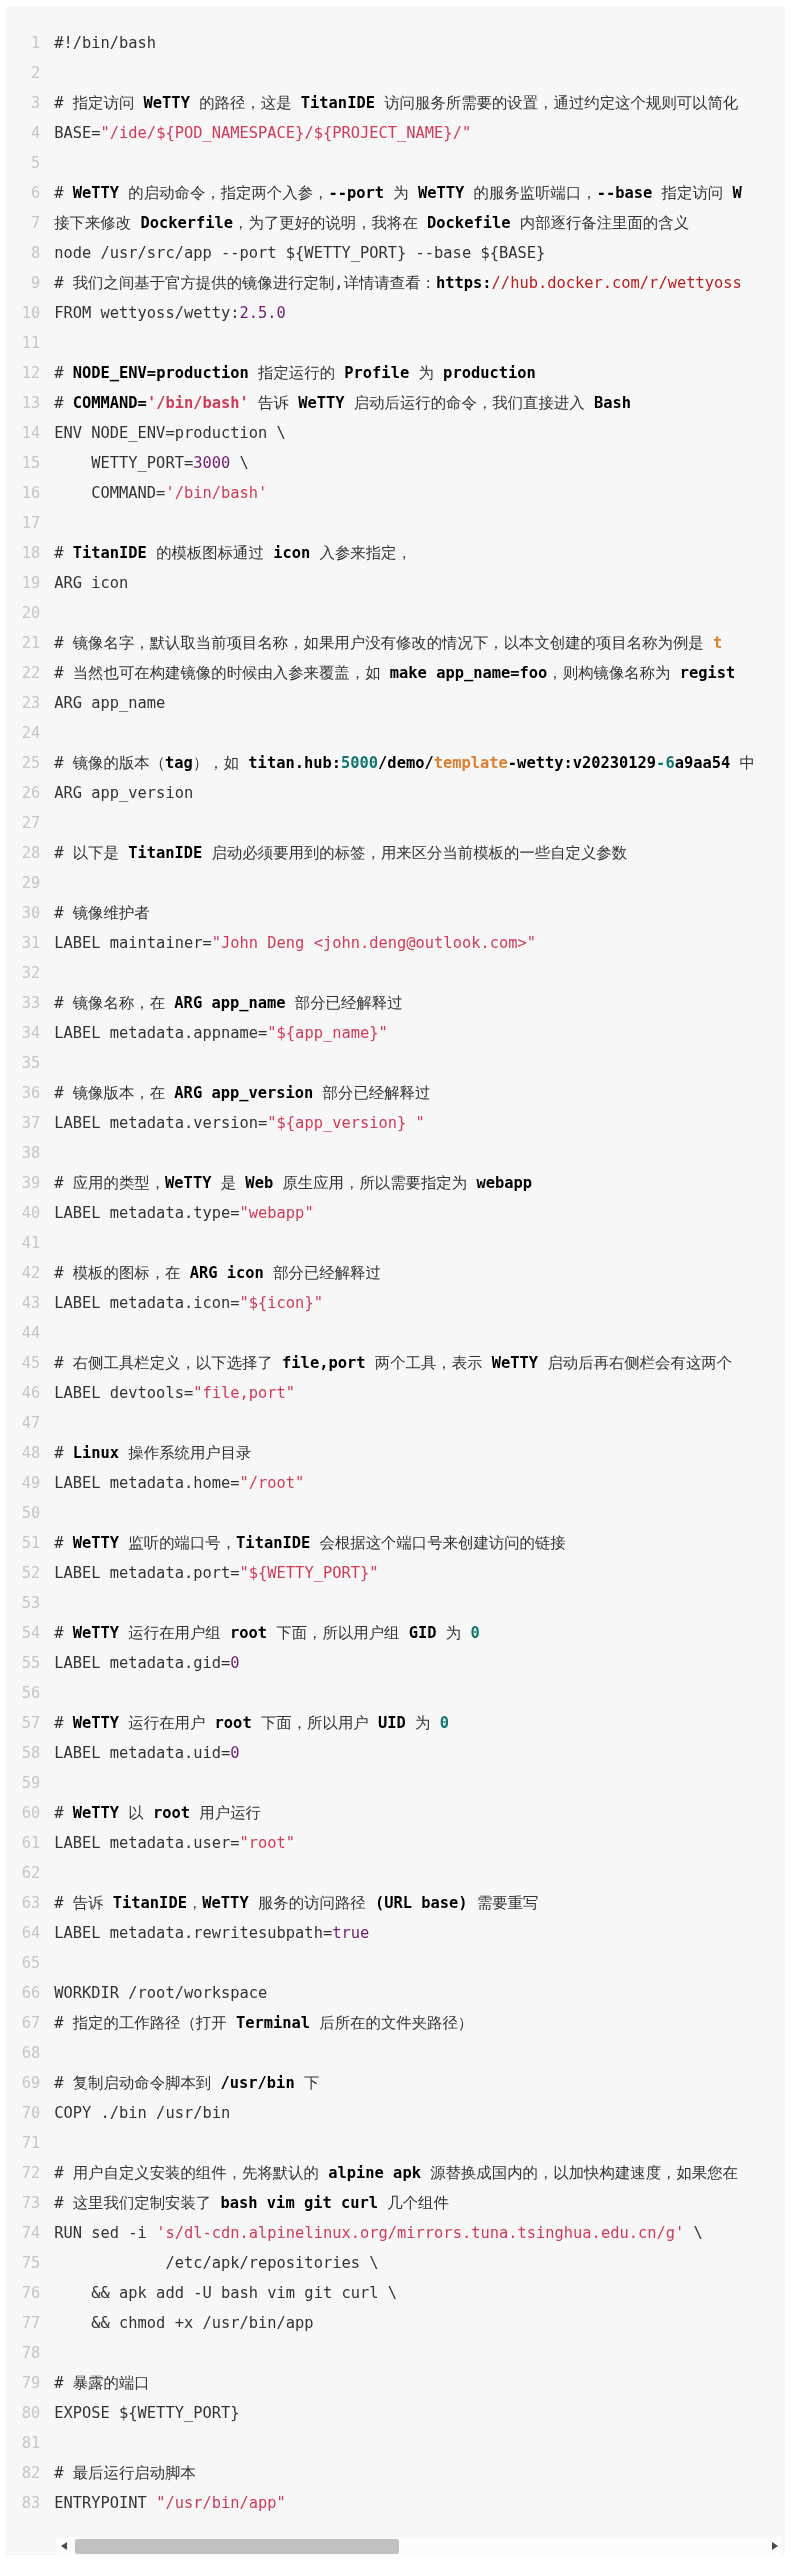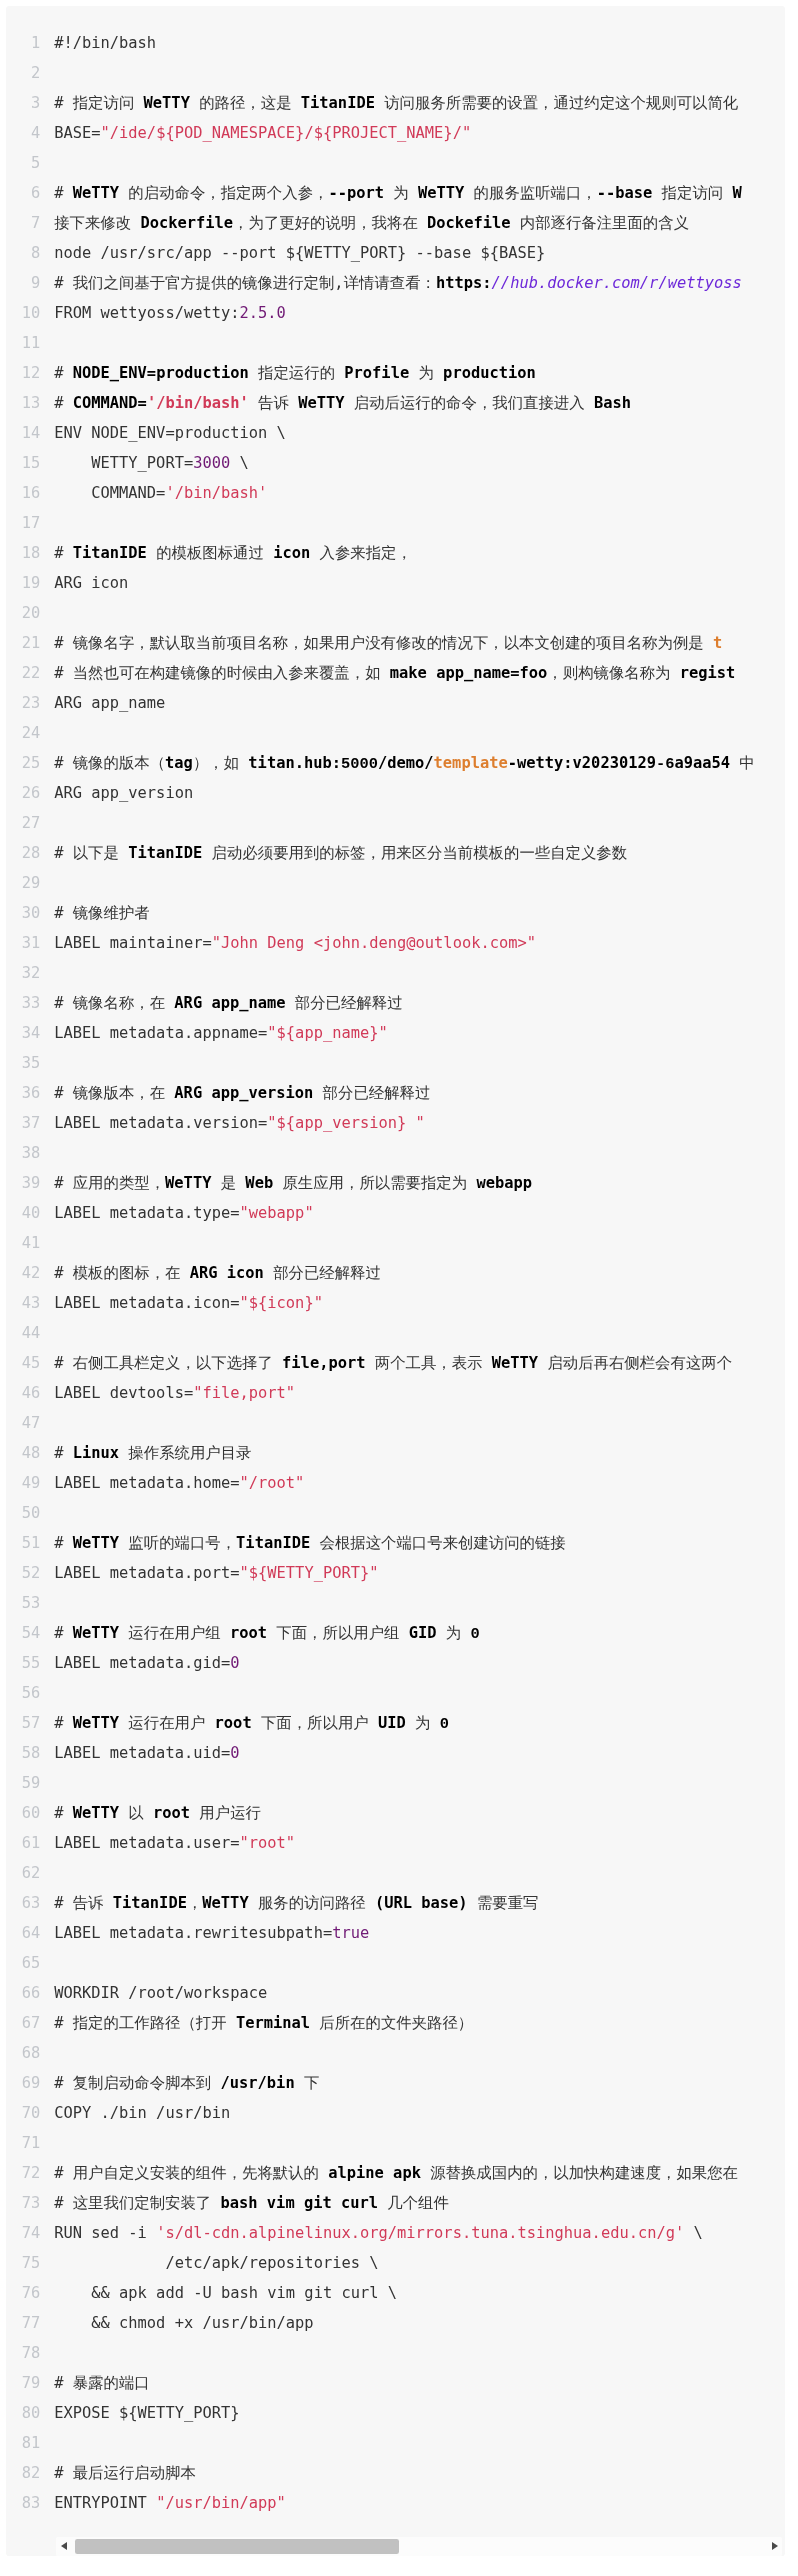--- a/index.html
+++ b/index.html
@@ -19,23 +19,23 @@
     flex:1 1 auto; overflow:hidden; padding:21.6px 0 0 14px; position:relative; box-sizing:border-box;
   }
   .cl {
     height:30px; line-height:30px; font-size:15.4px; white-space:pre; color:#333333;
   }
   .sg-c  { color:#333333; }
   .sg-b  { color:#000000; font-weight:bold; }
   .sg-s  { color:#d13a58; }
   .sg-sb { color:#d13a58; font-weight:bold; }
   .sg-n  { color:#701a75; }
-  .sg-nb { color:#000000; font-weight:bold;font-family:Liberation Mono, monospace; }
+  .sg-nb { color:#0f766e; font-weight:bold; }
   .sg-ob { color:#dd7e2e; font-weight:bold; }
-  .sg-u  { color:#6d28d9; font-style:italic; }
+  .sg-u  { color:#b91c1c; }
 
   .hscrollbar {
     position:absolute; left:16px; right:3.1px; bottom:0; height:19.3px;
     background:#fcfcfc; border-radius:1.5px;
   }
   .sb-thumb {
     position:absolute; left:18.5px; top:2.3px; width:324px; height:14.7px;
     background:#c1c1c1; border-radius:2.3px;
   }
   .sb-arrow { position:absolute; top:50%; margin-top:-4.6px; width:0; height:0;

